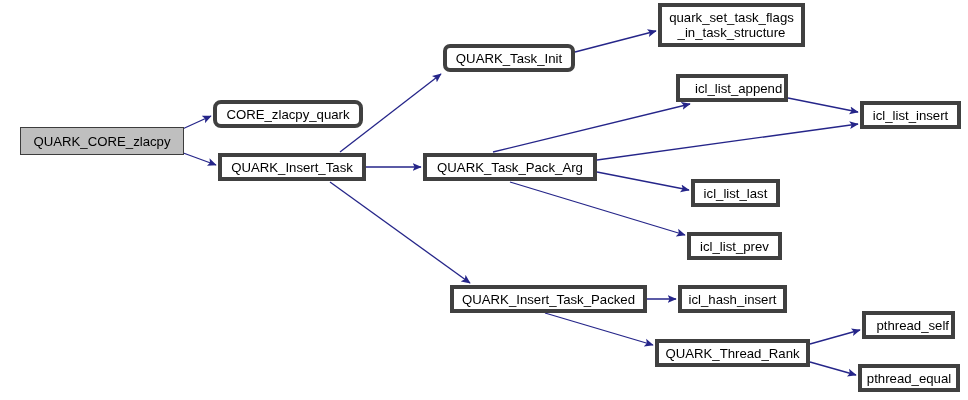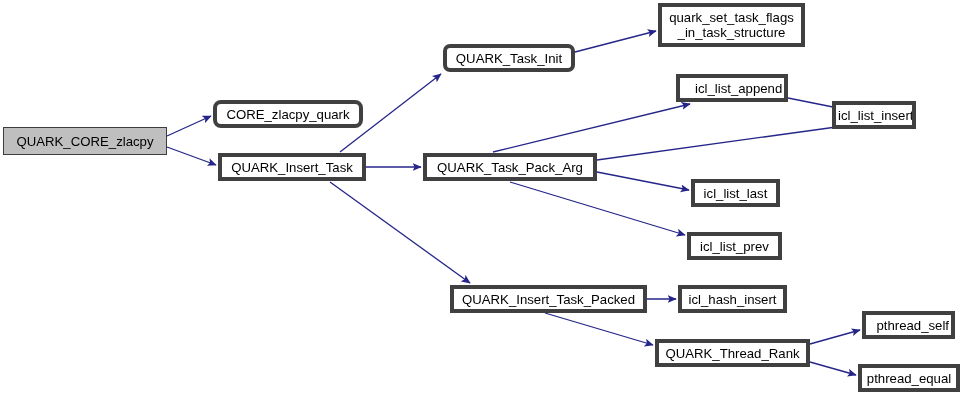--- a/index.html
+++ b/index.html
@@ -40,20 +40,21 @@
     font-family: "Liberation Sans", sans-serif;
     font-size: 13.2px;
     line-height: 15px;
     letter-spacing: 0px;
     white-space: pre-line;
     overflow: hidden;
   }
   .node-rect.highlight {
     background: #bfbfbf;
     border: 1px solid #3d3d3d;
+    margin-left: 17px;
   }
   .node-label {
     display: block;
     width: 100%;
     padding: 0 2px;
     box-sizing: border-box;
   }
 </style>
 </head>
 <body>
@@ -88,21 +89,21 @@
   <div id="node-layer">
       <div class="node-rect highlight" style="left: 3px; top: 127px; width: 164px; height: 28px;"><span class="node-label">QUARK_CORE_zlacpy</span></div>
       <div class="node-rect" style="left: 213px; top: 100px; width: 150px; height: 28px; border-radius: 8px;"><span class="node-label">CORE_zlacpy_quark</span></div>
       <div class="node-rect" style="left: 218px; top: 153px; width: 148px; height: 28px;"><span class="node-label">QUARK_Insert_Task</span></div>
       <div class="node-rect" style="left: 443px; top: 44px; width: 132px; height: 28px; border-radius: 7px;"><span class="node-label">QUARK_Task_Init</span></div>
       <div class="node-rect" style="left: 423px; top: 153px; width: 174px; height: 28px;"><span class="node-label">QUARK_Task_Pack_Arg</span></div>
       <div class="node-rect" style="left: 409px; top: 285px; width: 197px; height: 28px; margin-left: 41px;"><span class="node-label">QUARK_Insert_Task_Packed</span></div>
       <div class="node-rect" style="left: 658px; top: 3px; width: 147px; height: 44px;"><span class="node-label">quark_set_task_flags
 _in_task_structure</span></div>
       <div class="node-rect" style="left: 676px; top: 74px; width: 112px; height: 28px; padding-left: 13px;"><span class="node-label">icl_list_append</span></div>
-      <div class="node-rect" style="left: 832px; top: 101px; width: 84px; height: 28px;"><span class="node-label">icl_list_insert</span></div>
+      <div class="node-rect" style="left: 860px; top: 101px; width: 101px; height: 28px;"><span class="node-label">icl_list_insert</span></div>
       <div class="node-rect" style="left: 691px; top: 179px; width: 89px; height: 28px;"><span class="node-label">icl_list_last</span></div>
       <div class="node-rect" style="left: 687px; top: 232px; width: 95px; height: 28px;"><span class="node-label">icl_list_prev</span></div>
       <div class="node-rect" style="left: 678px; top: 285px; width: 109px; height: 28px;"><span class="node-label">icl_hash_insert</span></div>
       <div class="node-rect" style="left: 655px; top: 339px; width: 155px; height: 28px;"><span class="node-label">QUARK_Thread_Rank</span></div>
       <div class="node-rect" style="left: 862px; top: 311px; width: 93px; height: 28px; text-align: right;"><span class="node-label">pthread_self</span></div>
       <div class="node-rect" style="left: 858px; top: 364px; width: 102px; height: 28px;"><span class="node-label">pthread_equal</span></div>
     </div>
 
 </div>
 

